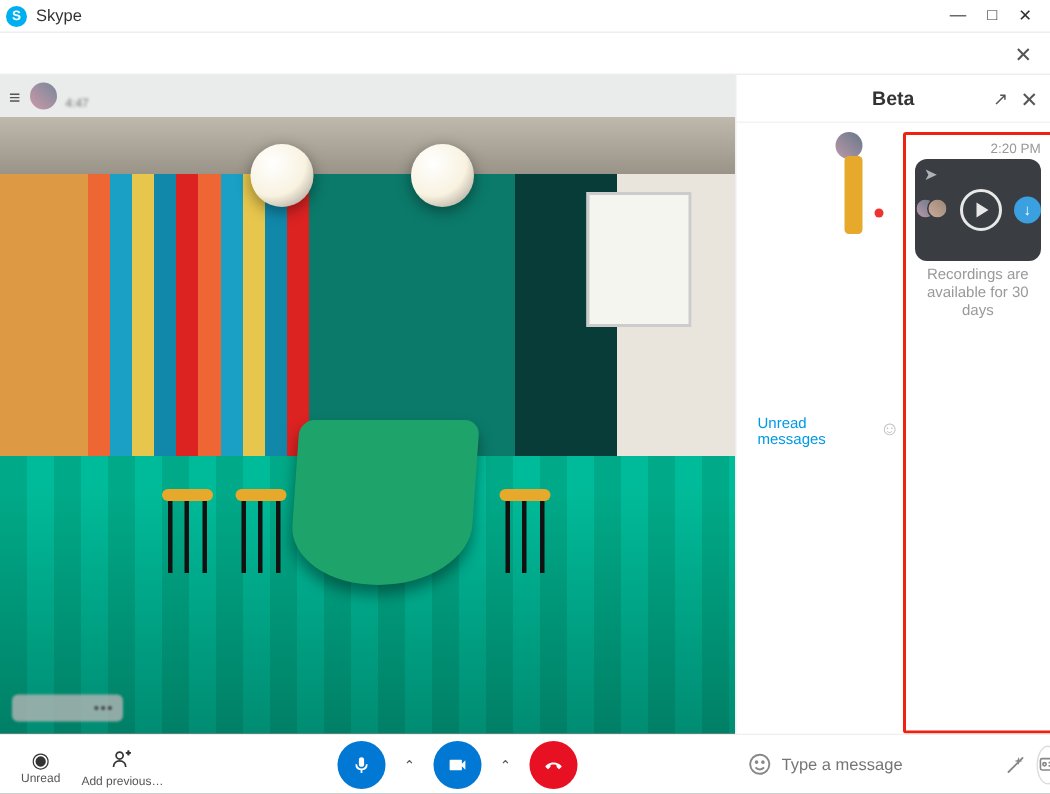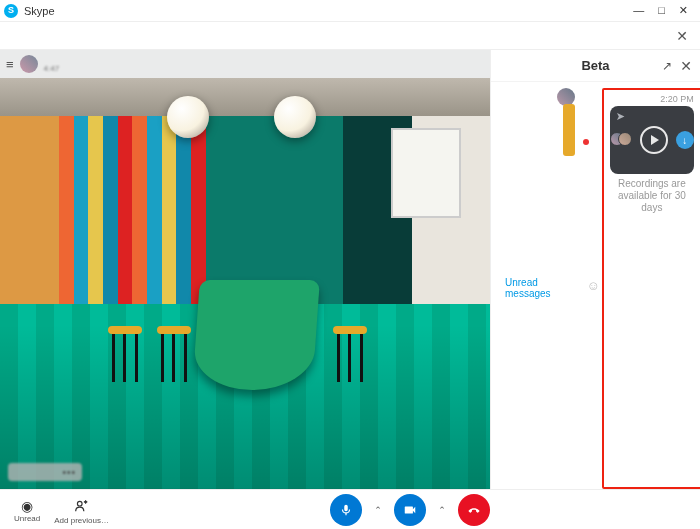--- a/index.html
+++ b/index.html
@@ -223,13 +223,38 @@
           <path d="M17 10.5V7a1 1 0 0 0-1-1H4a1 1 0 0 0-1 1v10a1 1 0 0 0 1 1h12a1 1 0 0 0 1-1v-3.5l4 4v-11z"></path>
         </svg>
     </div>
     <span class="chev">⌃</span>
     <div class="cbtn end">
       <svg viewBox="0 0 24 24">
           <path d="M12 9C9 9 6 10 4 12l-1 1a1 1 0 0 0 0 1.4l2 2a1 1 0 0 0 1.4 0l2-2c0-1 .1-2 .4-2.5 1-.3 2-.5 3.2-.5s2.2.2 3.2.5c.3.5.4 1.5.4 2.5l2 2a1 1 0 0 0 1.4 0l2-2a1 1 0 0 0 0-1.4l-1-1C18 10 15 9 12 9z"></path>
         </svg>
     </div>
   </div>
+  <div class="bottom-right">
+    <span class="emoji">
+      <svg width="17" height="17" viewBox="0 0 24 24" fill="none" stroke="#888" stroke-width="1.8">
+          <circle cx="12" cy="12" r="9"></circle>
+          <circle cx="9" cy="10" r="0.8" fill="#888"></circle>
+          <circle cx="15" cy="10" r="0.8" fill="#888"></circle>
+          <path d="M8 15c1 1.2 2.5 2 4 2s3-.8 4-2"></path>
+        </svg>
+    </span>
+    <input class="input" placeholder="Type a message" style="">
+    <span class="magic">
+      <svg width="16" height="16" viewBox="0 0 24 24" fill="none" stroke="#888" stroke-width="1.8" stroke-linecap="round">
+          <path d="M5 19L19 5"></path>
+          <path d="M15 4l1 3 3 1-3 1-1 3-1-3-3-1 3-1z" fill="#888" stroke="none"></path>
+        </svg>
+    </span>
+    <span class="attach">
+      <svg width="13" height="13" viewBox="0 0 24 24" fill="none" stroke="#888" stroke-width="2">
+          <rect x="3" y="5" width="18" height="14" rx="2"></rect>
+          <circle cx="8" cy="12" r="2"></circle>
+          <path d="M13 10h6M13 14h6"></path>
+        </svg>
+    </span>
+
+  </div>
 </div>
 
 </body></html>

